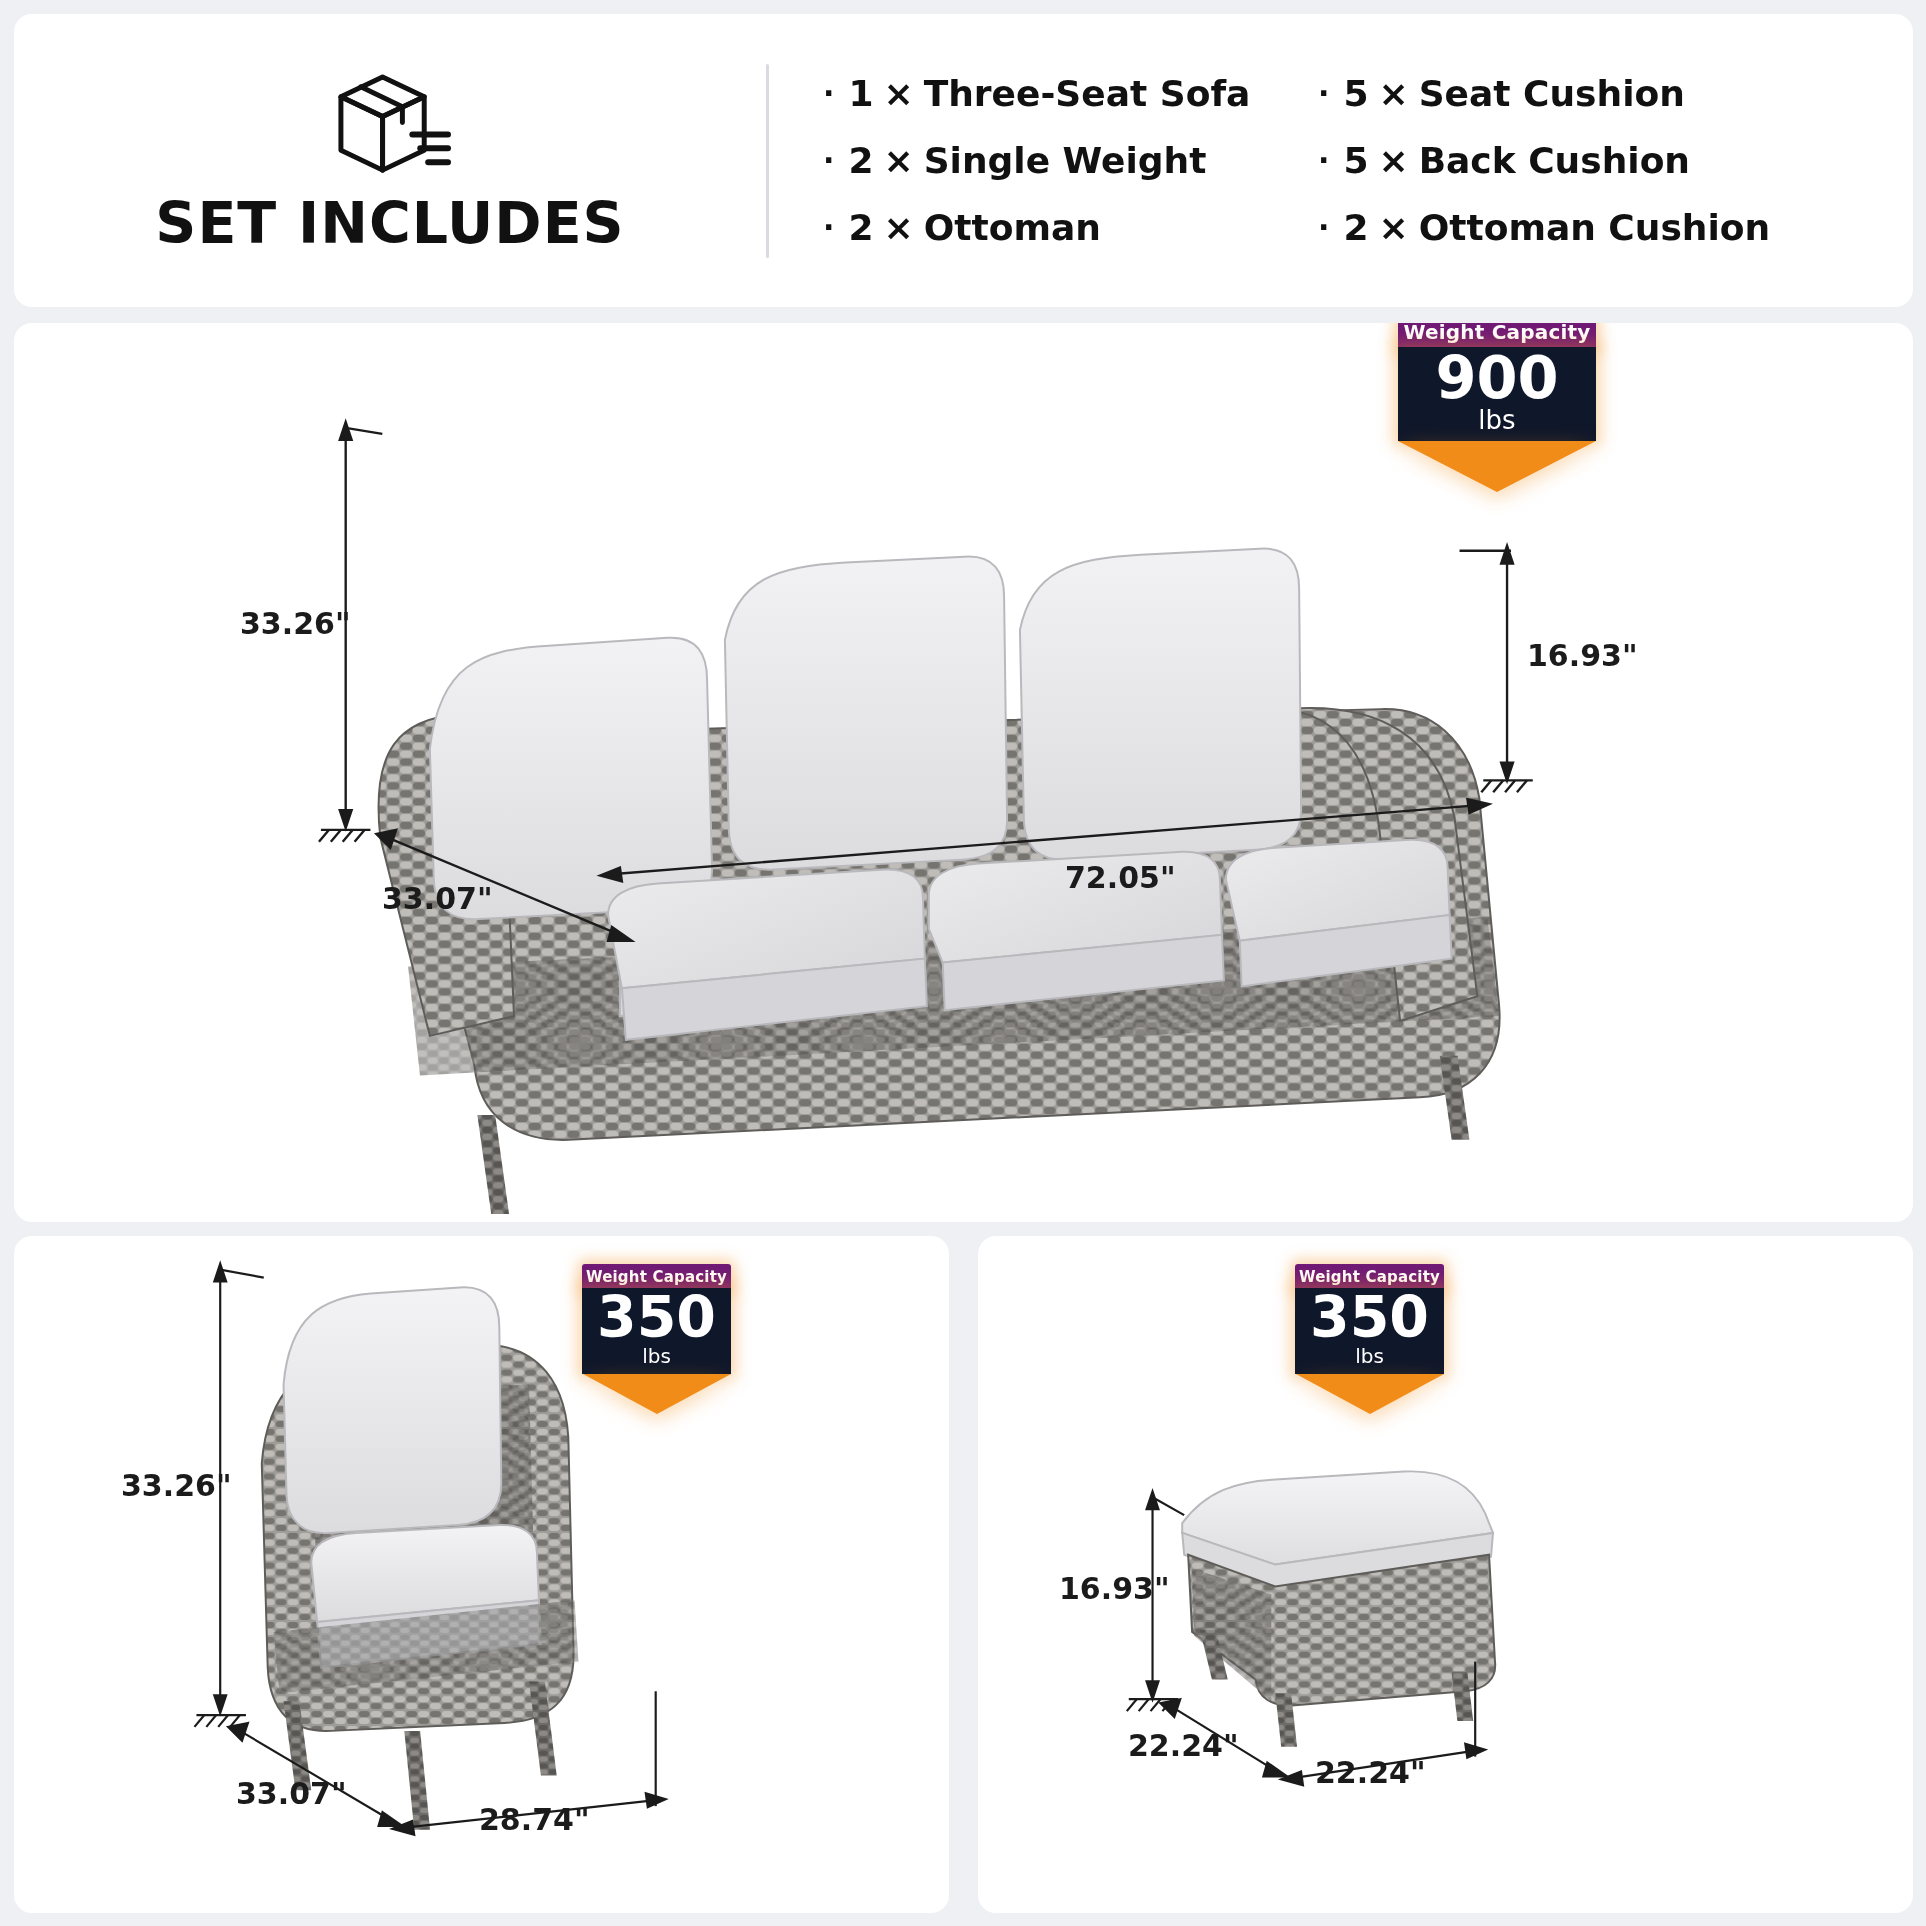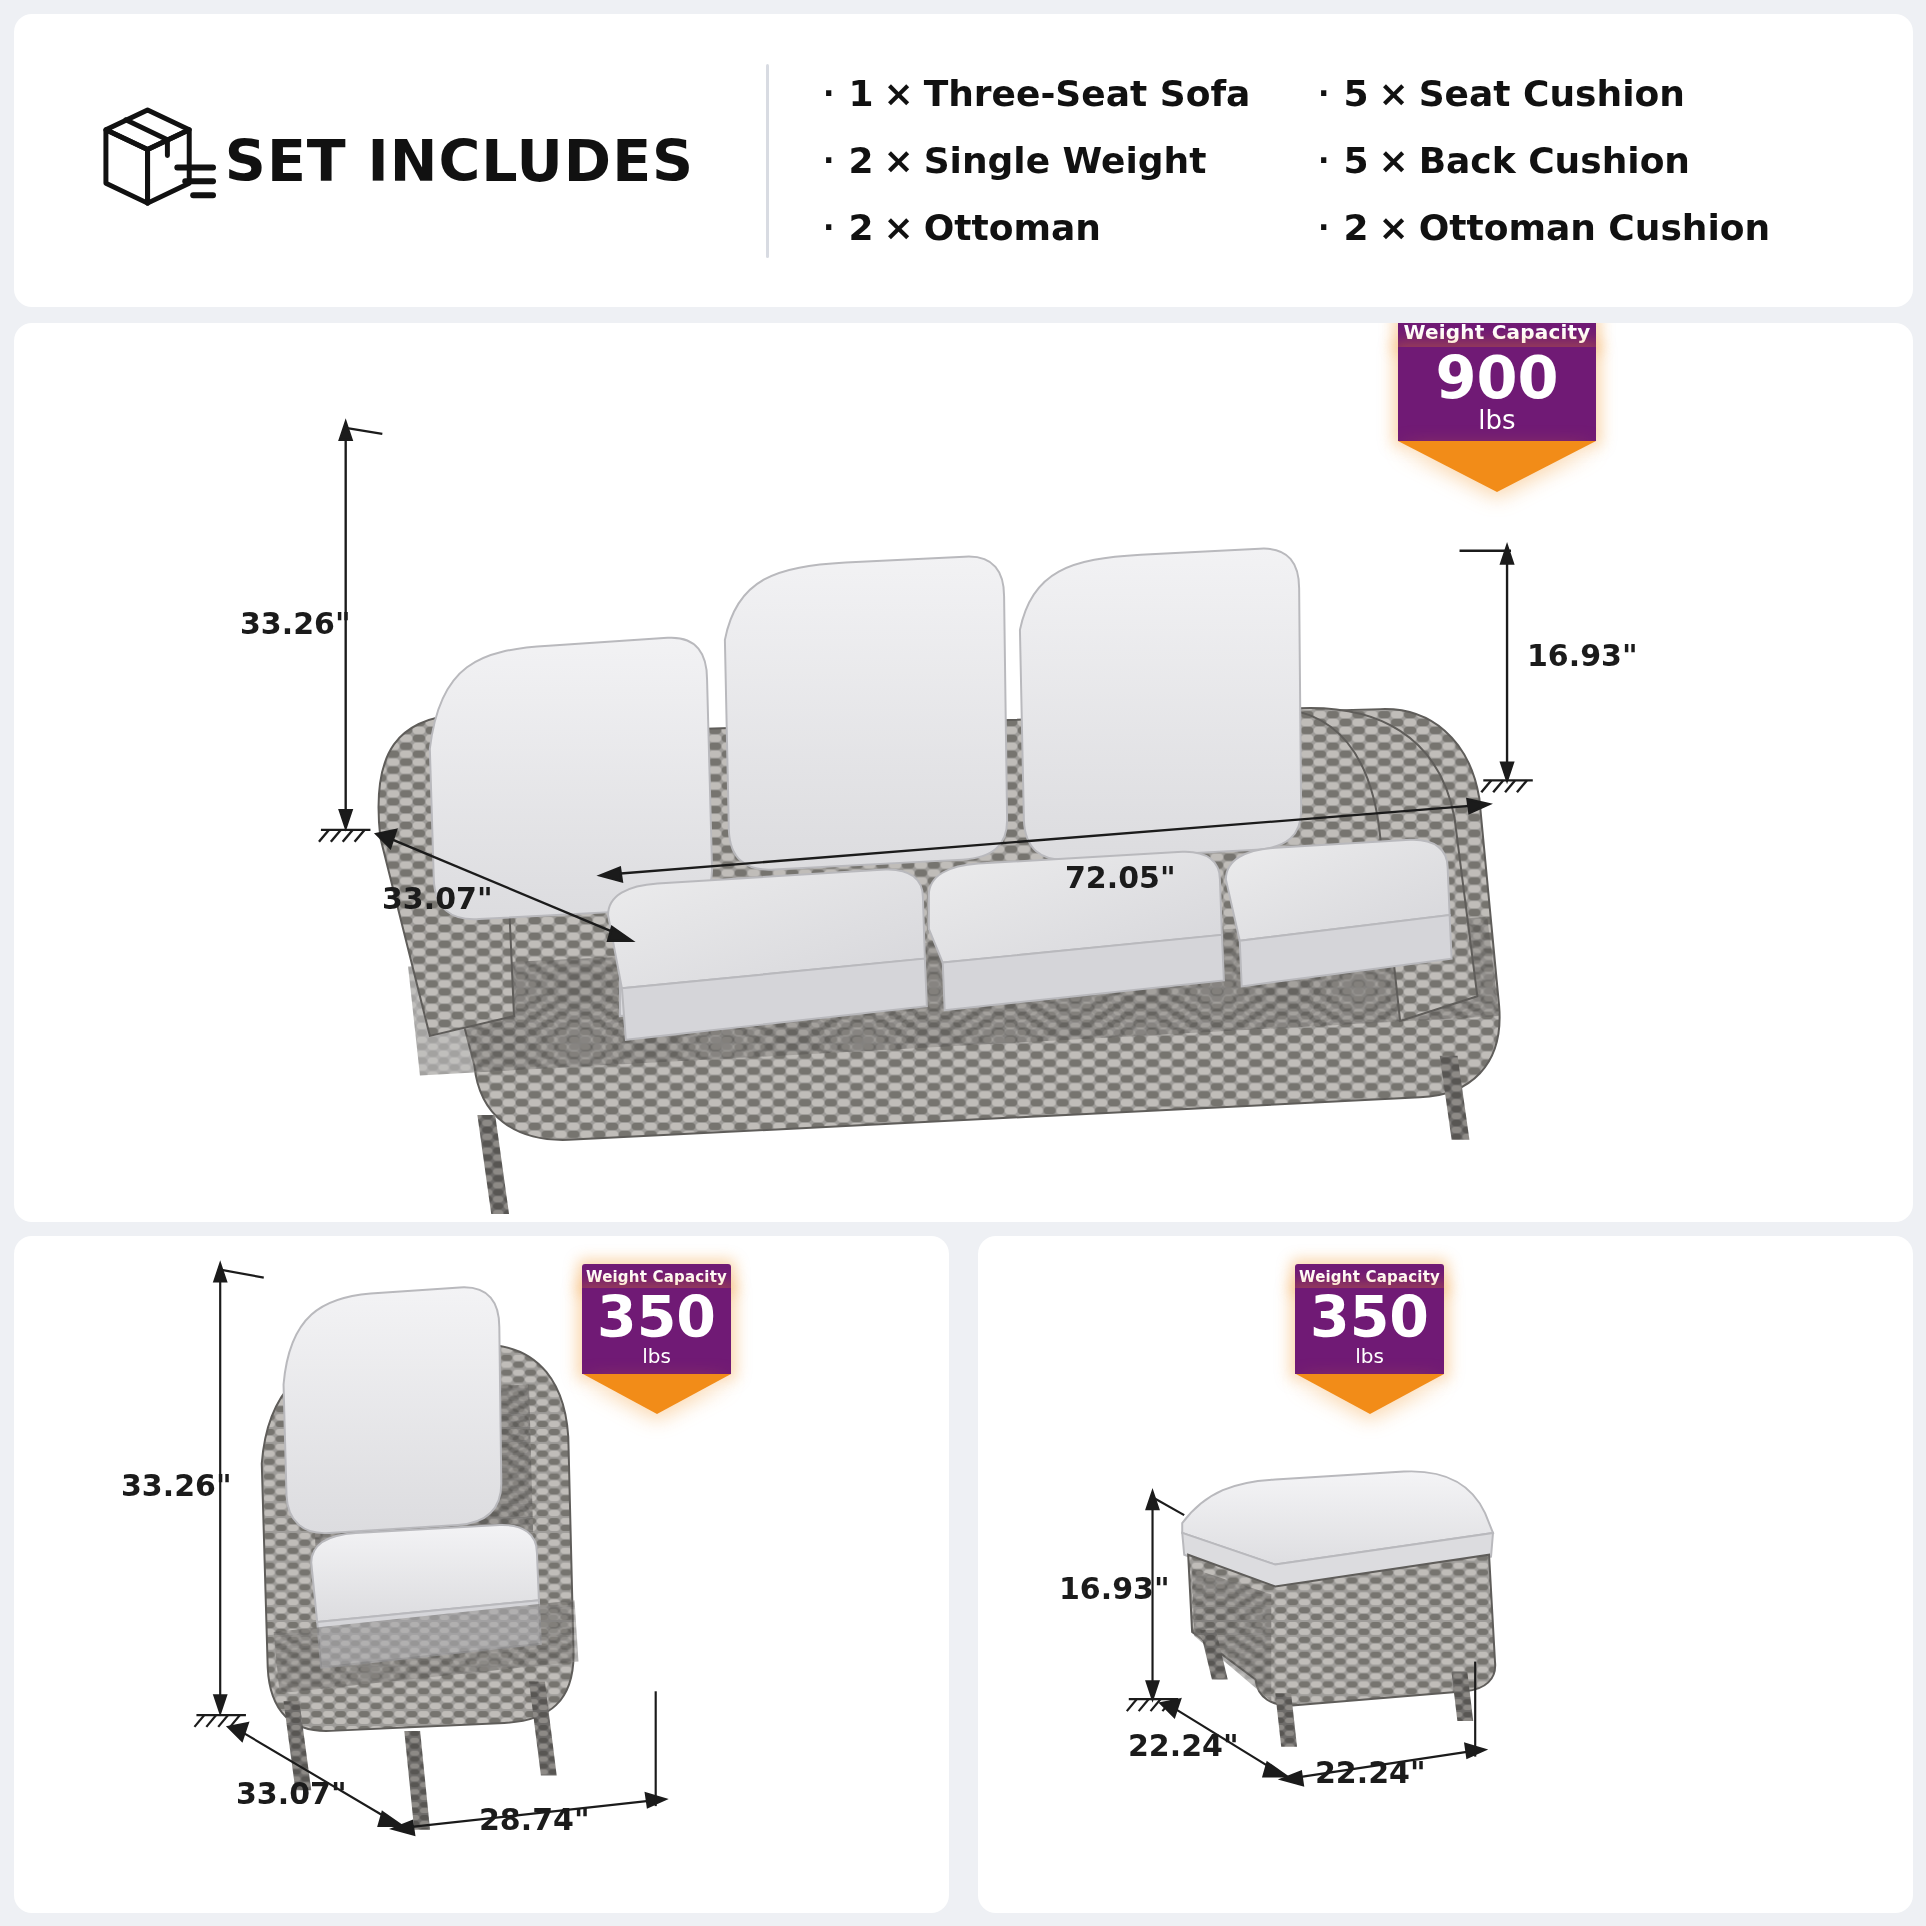--- a/index.html
+++ b/index.html
@@ -13,21 +13,21 @@
   .page{position:relative;width:1927px;height:1927px;box-sizing:border-box;padding:14px;}
 
   .card{background:#ffffff;border-radius:18px;box-sizing:border-box;position:relative;}
 
   
   #panel-includes{
     position:absolute;left:14px;top:14px;width:1899px;height:293px;
     display:flex;align-items:center;
   }
   .includes-left{
-    width:752px;display:flex;flex-direction:row;align-items:center;justify-content:center;
+    width:752px;display:flex;flex-direction:column;align-items:center;justify-content:center;
   }
   .box-icon{width:139px;height:119px;margin-bottom:6px;}
   .includes-title{
     font-size:57px;font-weight:bold;letter-spacing:1px;color:#111;
     font-family:"DejaVu Sans", sans-serif;
   }
   .divider{
     width:3px;height:194px;background:#d8dbe2;border-radius:2px;margin:0 34px 0 0;
   }
   .includes-right{
@@ -65,21 +65,21 @@
 
   
   .badge{position:absolute;width:198px;}
   .badge .bar{
     background:#701a75;color:#fff;font-weight:bold;text-align:center;
     font-size:20px;letter-spacing:0.2px;padding:5px 0 3px;border-radius:3px 3px 0 0;
     font-family:"DejaVu Sans", sans-serif;
     box-shadow:0 0 14px 5px rgba(242,140,24,.35);
   }
   .badge .body{
-    position:relative;background:#701a75;color:#fff;text-align:center;
+    position:relative;background:#0f172a;color:#fff;text-align:center;
     padding:2px 0 8px;
     box-shadow:0 0 14px 5px rgba(242,140,24,.35);
   }
   .badge .num{font-size:59px;font-weight:bold;line-height:.98;font-family:"DejaVu Sans", sans-serif;}
   .badge .unit{font-size:26px;font-weight:normal;line-height:1;font-family:"DejaVu Sans", sans-serif;}
   .badge .arrow{
     width:0;height:0;margin:0 auto;
     border-left:99px solid transparent;border-right:99px solid transparent;
     border-top:51px solid #F28C18;
     filter:drop-shadow(0 6px 10px rgba(242,140,24,.35));

